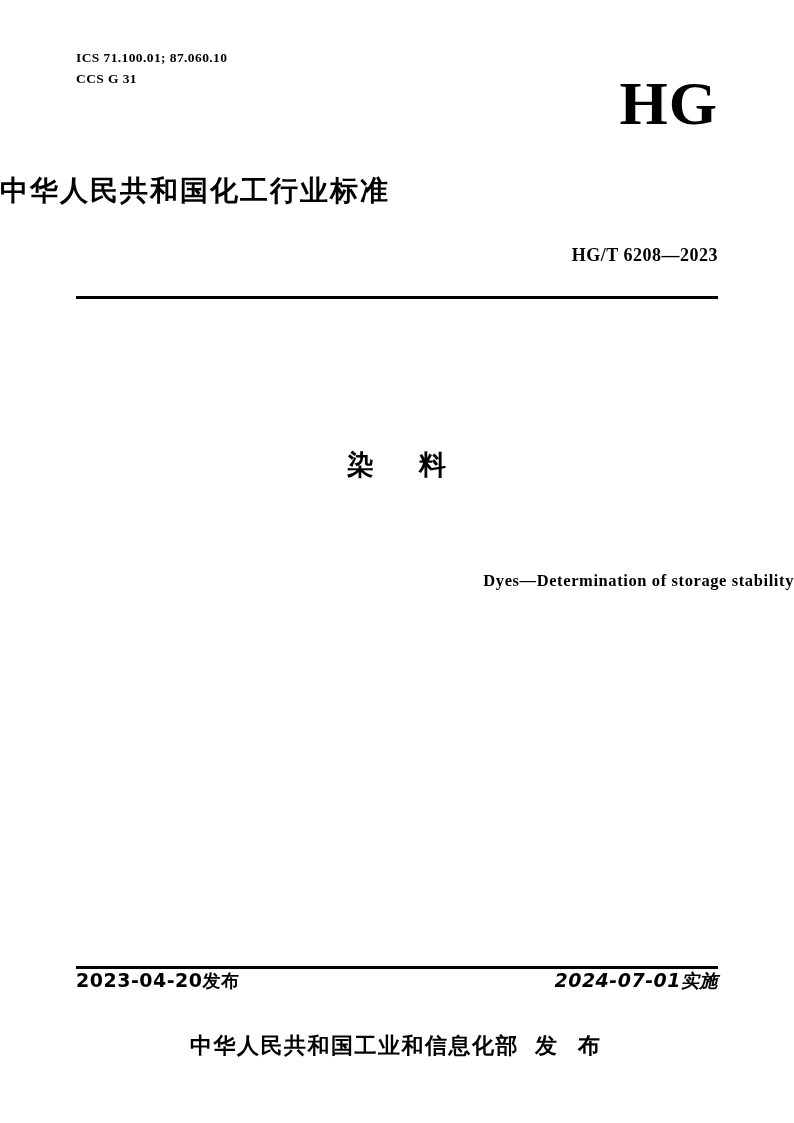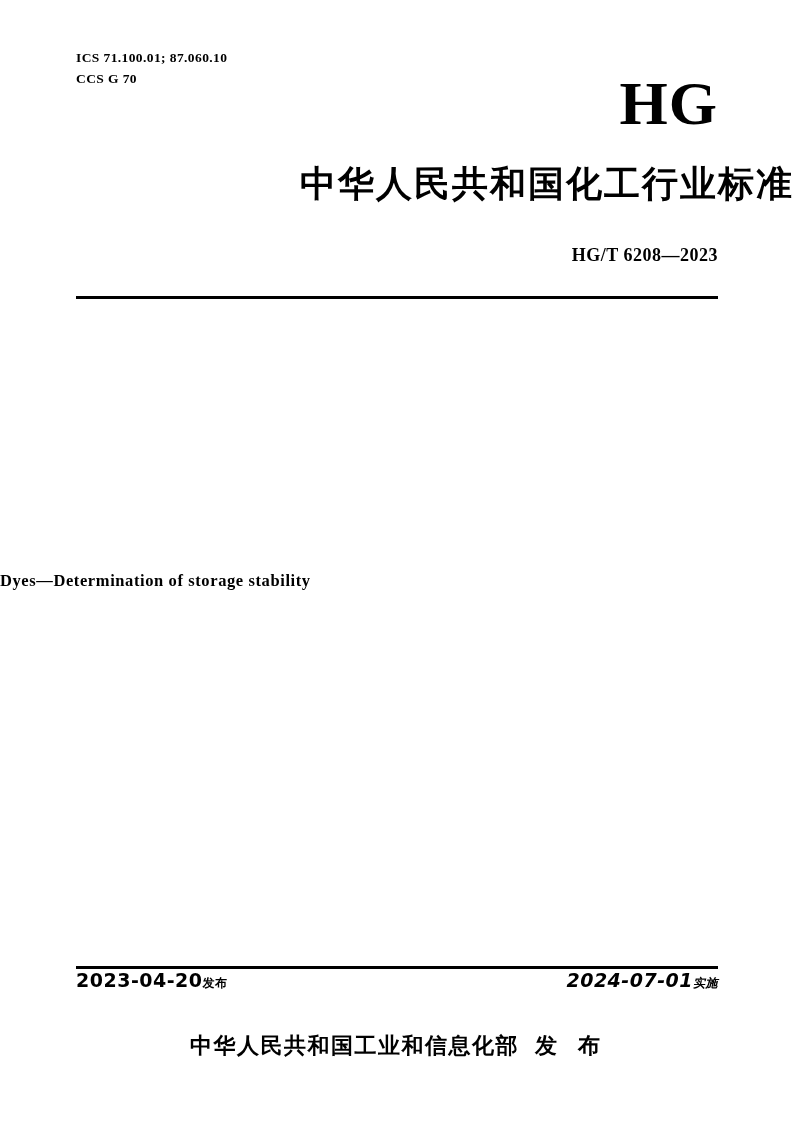--- a/index.html
+++ b/index.html
@@ -42,25 +42,25 @@
     letter-spacing: 1px;
     line-height: 1;
     text-align: right;
   }
 
   
   .main-title {
     position: absolute;
     left: 0;
     right: 0;
-    top: 160px;
-    text-align: right;
-    font-family: "DejaVu Sans", sans-serif;
-    font-weight: bold;
-    font-size: 36px;
+    top: 172px;
+    text-align: left;
+    font-family: "DejaVu Sans", sans-serif;
+    font-weight: bold;
+    font-size: 28px;
     letter-spacing: 2px;
     white-space: nowrap;
   }
 
   
   .std-number {
     position: absolute;
     right: 76px;
     top: 245px;
     font-family: Liberation Serif, serif;
@@ -113,42 +113,42 @@
     font-family: "DejaVu Sans", sans-serif;
     font-weight: bold;
     font-size: 27px;
     letter-spacing: 1px;
   }
   .title-en {
     position: absolute;
     left: 0;
     right: 0;
     top: 571px;
-    text-align: left;
+    text-align: right;
     font-family: "Liberation Serif", serif;
     font-size: 16.5px;
     font-weight: bold;
     letter-spacing: 0.6px;
   }
 
   
   .date-issue {
     position: absolute;
     left: 76px;
     top: 969px;
     font-family: "DejaVu Sans", sans-serif;
     font-size: 19px;
     font-weight: bold;
     letter-spacing: 0.5px;
     white-space: nowrap;
   }
   .date-issue .cn,
   .date-impl .cn {
     font-family: "DejaVu Sans", sans-serif;
-    font-size: 12px;
+    font-size: 18px;
     font-weight: bold;
   }
   .date-impl {
     position: absolute;
     right: 76px;
     top: 969px;
     font-family: "DejaVu Sans", sans-serif;
     font-size: 19px;
     font-weight: bold;
     letter-spacing: 0.5px;
@@ -177,31 +177,34 @@
     letter-spacing: 4px;
   }
 </style>
 </head>
 <body>
 
 <div class="page">
 
   <div class="ics-block">
     <div>ICS 71.100.01; 87.060.10</div>
-    <div>CCS G 70</div>
+    <div>CCS G 31</div>
   </div>
 
   <div class="hg-logo">HG</div>
 
   <div class="main-title">中华人民共和国化工行业标准</div>
 
   <div class="std-number">HG/T 6208—2023</div>
 
   <div class="rule-top"></div>
 
+  <div class="title-cn-1">
+    <span>染</span><span class="sp"></span><span>料</span>
+  </div>
 
 
   <div class="title-en">Dyes—Determination of storage stability</div>
 
   <div class="rule-bottom"></div>
 
   <div class="date-issue">
     <span>2023-04-20</span><span class="cn">发布</span>
   </div>
 

